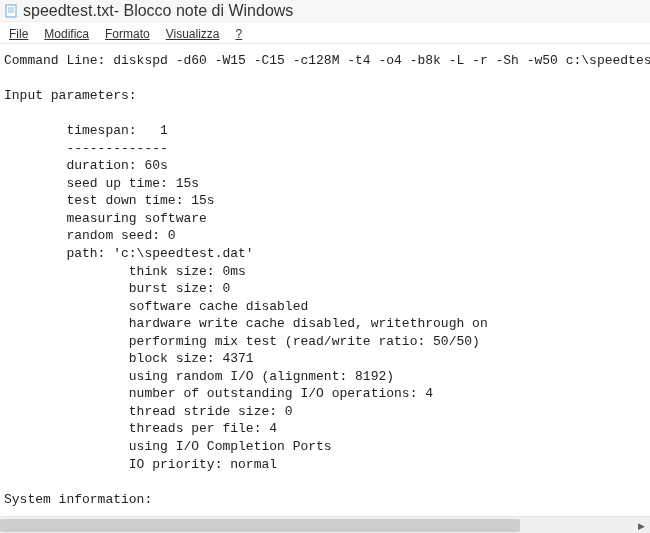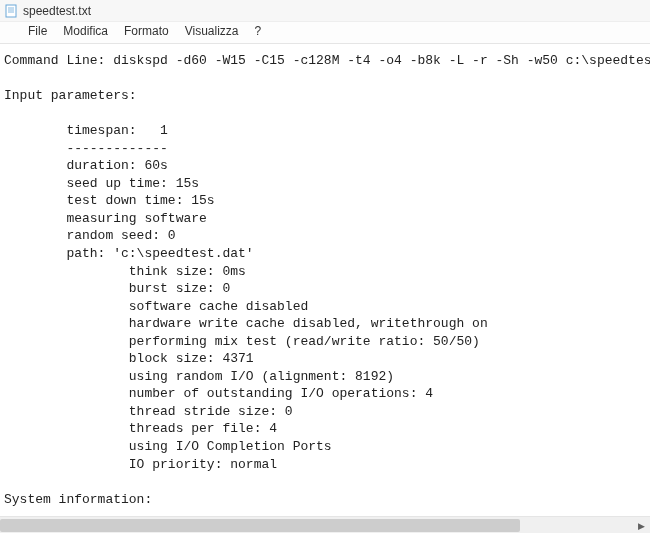--- a/index.html
+++ b/index.html
@@ -1,21 +1,21 @@
 <!DOCTYPE html>
 <html><head>
 <meta charset="utf-8">
 <style>
   * { box-sizing: border-box; margin: 0; padding: 0; }
   html, body { width: 650px; height: 533px; overflow: hidden; font-family: "Segoe UI", Tahoma, sans-serif; background: #fff; }
   .window { width: 100%; height: 100%; display: flex; flex-direction: column; background: #fff; }
-  .titlebar { height: 22px; background: #f7f7f7; display: flex; align-items: center; padding: 0 4px; font-size: 12px; color: #333; border-bottom: 1px solid #eee; }
+  .titlebar { height: 22px; background: #f7f7f7; display: flex; align-items: center; padding: 0 4px; font-size: 16px; color: #333; border-bottom: 1px solid #eee; }
   .titlebar-icon { width: 14px; height: 14px; margin-right: 5px; display: inline-flex; align-items: center; justify-content: center; }
   .titlebar-text { white-space: nowrap; }
-  .menubar { height: 22px; background: #fdfdfd; display: flex; align-items: flex-start; padding: 0 20px; font-size: 12px; color: #333; border-bottom: 1px solid #e5e5e5; }
+  .menubar { height: 22px; background: #fdfdfd; display: flex; align-items: flex-end; padding: 0 1px; font-size: 12px; color: #333; border-bottom: 1px solid #e5e5e5; text-decoration: underline; }
   .menu-item { padding: 2px 8px; cursor: default; }
   .content { flex: 1; overflow: auto; padding: 8px 4px 8px 4px; font-family: Consolas, "Courier New", monospace; font-size: 13px; line-height: 1.35; color: #222; white-space: pre; }
   .scrollbar-h { height: 17px; background: #f0f0f0; border-top: 1px solid #e5e5e5; position: relative; }
   .scrollbar-thumb { position: absolute; left: 0; top: 2px; height: 13px; width: 520px; background: #cdcdcd; border-radius: 2px; }
   .scrollbar-arrow { position: absolute; top: 0; width: 17px; height: 17px; display: flex; align-items: center; justify-content: center; color: #606060; font-size: 9px; }
   .scrollbar-arrow.right { right: 0; }
 </style>
 </head>
 <body>
 
@@ -24,20 +24,21 @@
   <div class="titlebar">
     <span class="titlebar-icon">
       <svg width="14" height="14" viewBox="0 0 14 14">
         <rect x="2" y="1" width="10" height="12" fill="#fff" stroke="#6aa7d8" stroke-width="1"></rect>
         <line x1="4" y1="4" x2="10" y2="4" stroke="#6aa7d8" stroke-width="0.8"></line>
         <line x1="4" y1="6" x2="10" y2="6" stroke="#6aa7d8" stroke-width="0.8"></line>
         <line x1="4" y1="8" x2="10" y2="8" stroke="#6aa7d8" stroke-width="0.8"></line>
       </svg>
     </span>
     <span class="titlebar-text">speedtest.txt</span>
+    <span class="titlebar-text"> - Blocco note di Windows</span>
   </div>
 
   <div class="menubar">
     <div class="menu-item">File</div>
     <div class="menu-item">Modifica</div>
     <div class="menu-item">Formato</div>
     <div class="menu-item">Visualizza</div>
     <div class="menu-item">?</div>
   </div>
 

